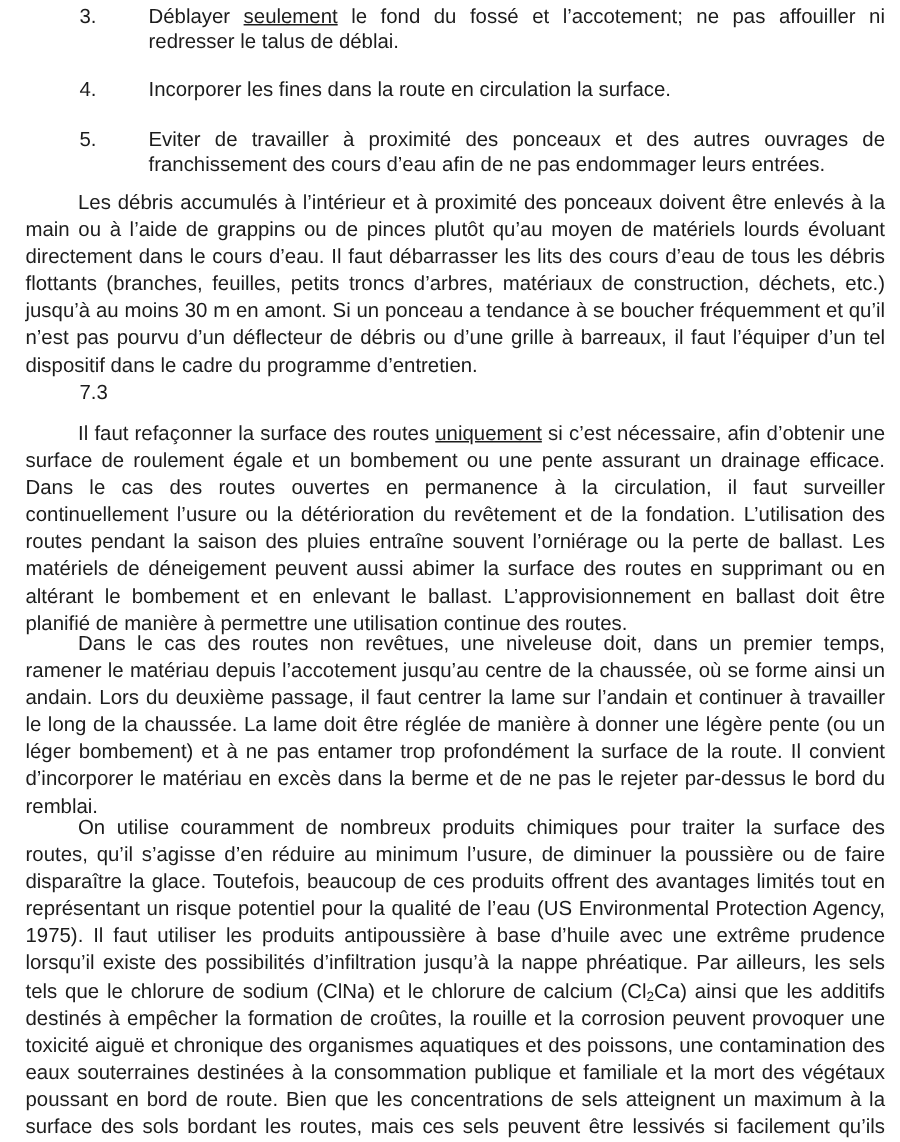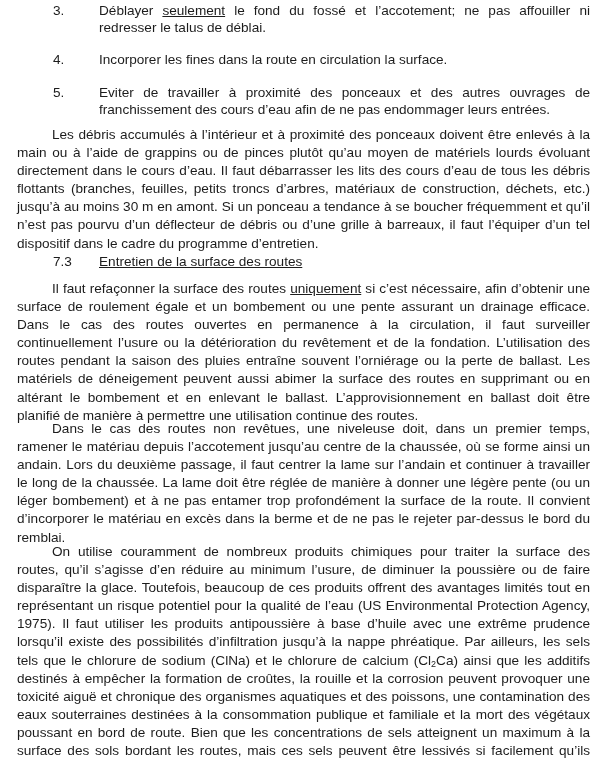--- a/index.html
+++ b/index.html
@@ -40,21 +40,20 @@
 
   <div class="item" style="top:85px;">
     <span class="num">5.</span>
     <div class="txt" style="text-align:justify;">Eviter de travailler à proximité des ponceaux et des autres ouvrages de franchissement des cours d’eau afin de ne pas endommager leurs entrées.</div>
   </div>
 
   <p class="para" style="top:126px; margin:0;">Les débris accumulés à l’intérieur et à proximité des ponceaux doivent être enlevés à la main ou à l’aide de grappins ou de pinces plutôt qu’au moyen de matériels lourds évoluant directement dans le cours d’eau. Il faut débarrasser les lits des cours d’eau de tous les débris flottants (branches, feuilles, petits troncs d’arbres, matériaux de construction, déchets, etc.) jusqu’à au moins 30 m en amont. Si un ponceau a tendance à se boucher fréquemment et qu’il n’est pas pourvu d’un déflecteur de débris ou d’une grille à barreaux, il faut l’équiper d’un tel dispositif dans le cadre du programme d’entretien.</p>
 
   <div class="heading">
     <span class="num">7.3</span>
-    <span class="title">Entretien de la surface des routes</span>
   </div>
 
   <p class="para" style="top:280px; margin:0;"><span>Il faut refaçonner la surface des routes </span><u>uniquement</u><span> si c’est nécessaire, afin d’obtenir une surface de roulement égale et un bombement ou une pente assurant un drainage efficace. Dans le cas des routes ouvertes en permanence à la circulation, il faut surveiller continuellement l’usure ou la détérioration du revêtement et de la fondation. L’utilisation des routes pendant la saison des pluies entraîne souvent l’orniérage ou la perte de ballast. Les matériels de déneigement peuvent aussi abimer la surface des routes en supprimant ou en altérant le bombement et en enlevant le ballast. L’approvisionnement en ballast doit être planifié de manière à permettre une utilisation continue des routes.</span></p>
 
   <p class="para" style="top:420px; margin:0;">Dans le cas des routes non revêtues, une niveleuse doit, dans un premier temps, ramener le matériau depuis l’accotement jusqu’au centre de la chaussée, où se forme ainsi un andain. Lors du deuxième passage, il faut centrer la lame sur l’andain et continuer à travailler le long de la chaussée. La lame doit être réglée de manière à donner une légère pente (ou un léger bombement) et à ne pas entamer trop profondément la surface de la route. Il convient d’incorporer le matériau en excès dans la berme et de ne pas le rejeter par-dessus le bord du remblai.</p>
 
   <p class="para" style="top:543px; margin:0;"><span>On utilise couramment de nombreux produits chimiques pour traiter la surface des routes, qu’il s’agisse d’en réduire au minimum l’usure, de diminuer la poussière ou de faire disparaître la glace. Toutefois, beaucoup de ces produits offrent des avantages limités tout en représentant un risque potentiel pour la qualité de l’eau (US Environmental Protection Agency, 1975). Il faut utiliser les produits antipoussière à base d’huile avec une extrême prudence lorsqu’il existe des possibilités d’infiltration jusqu’à la nappe phréatique. Par ailleurs, les sels tels que le chlorure de sodium (ClNa) et le chlorure de calcium (Cl</span><sub>2</sub><span>Ca) ainsi que les additifs destinés à empêcher la formation de croûtes, la rouille et la corrosion peuvent provoquer une toxicité aiguë et chronique des organismes aquatiques et des poissons, une contamination des eaux souterraines destinées à la consommation publique et familiale et la mort des végétaux poussant en bord de route. Bien que les concentrations de sels atteignent un maximum à la surface des sols bordant les routes, mais ces sels peuvent être lessivés si facilement qu’ils peuvent aisément contaminer les eaux souterraines. On a ainsi observé de fortes concentrations de sels dans les cours d’eau pendant la période de basses eaux correspondant à la saison sèche, alors que l’essentiel de l’écoulement est assuré par les eaux souterraines.</span></p>
 
 </div>
 

